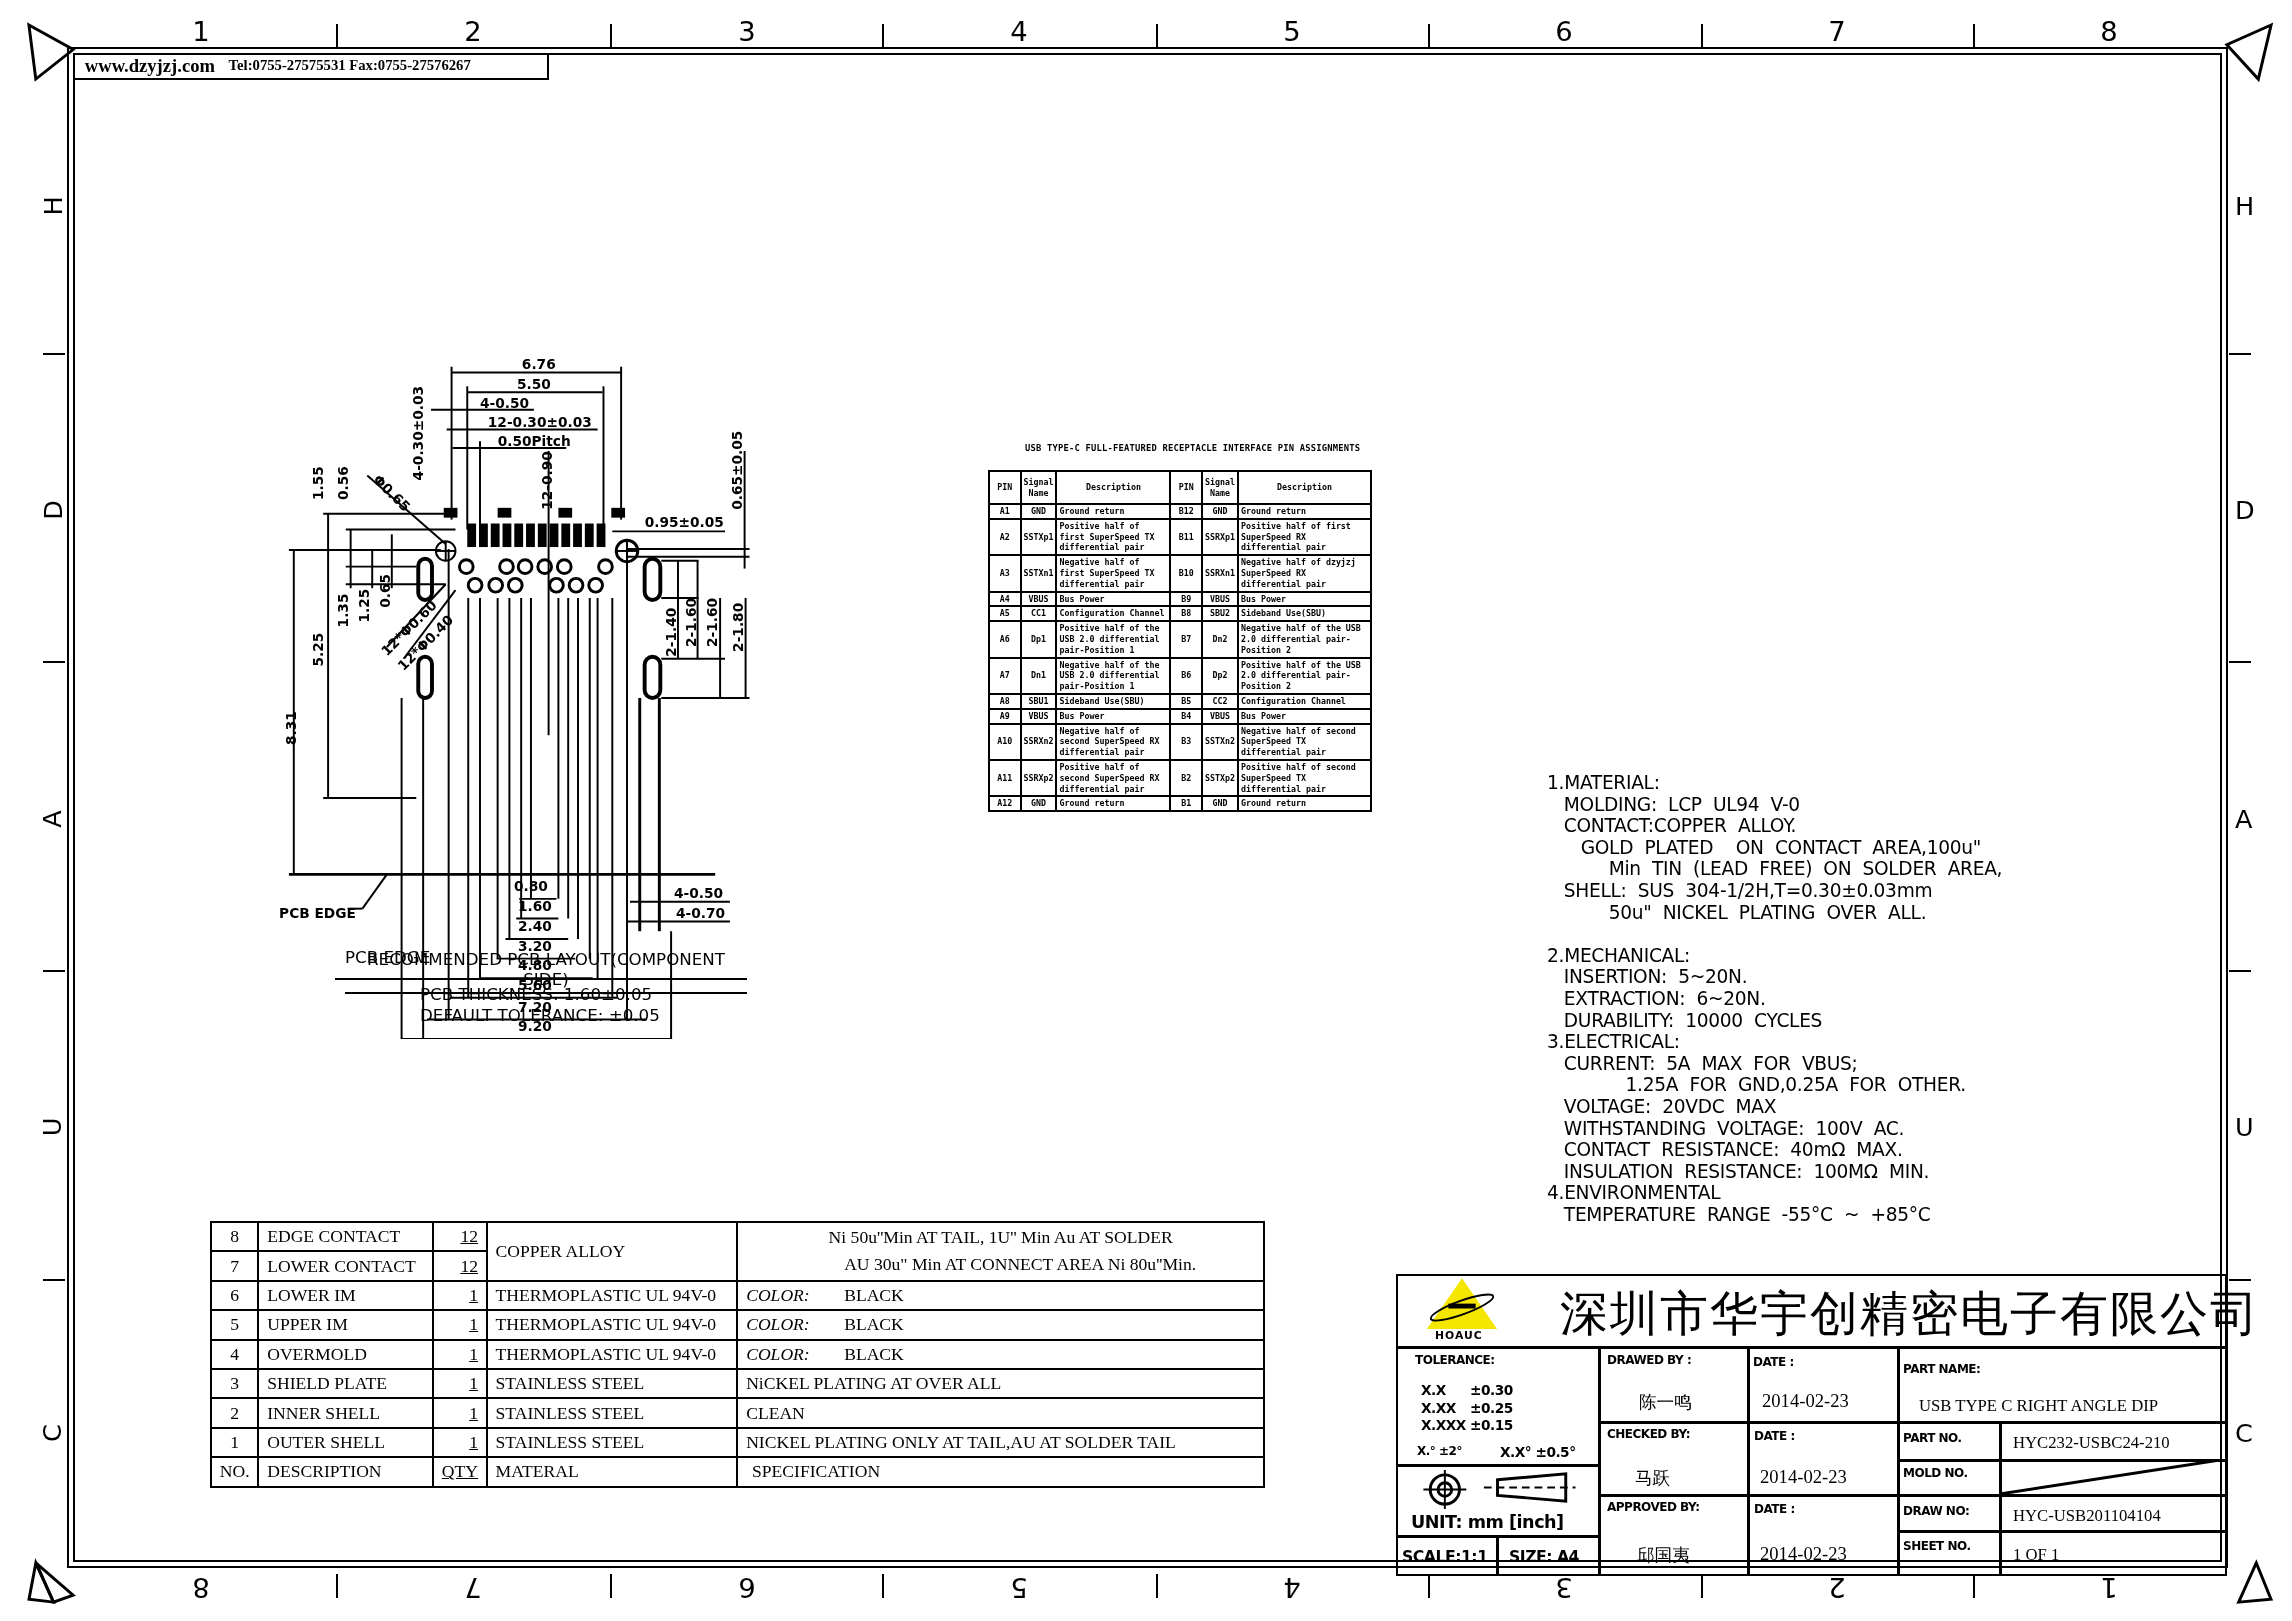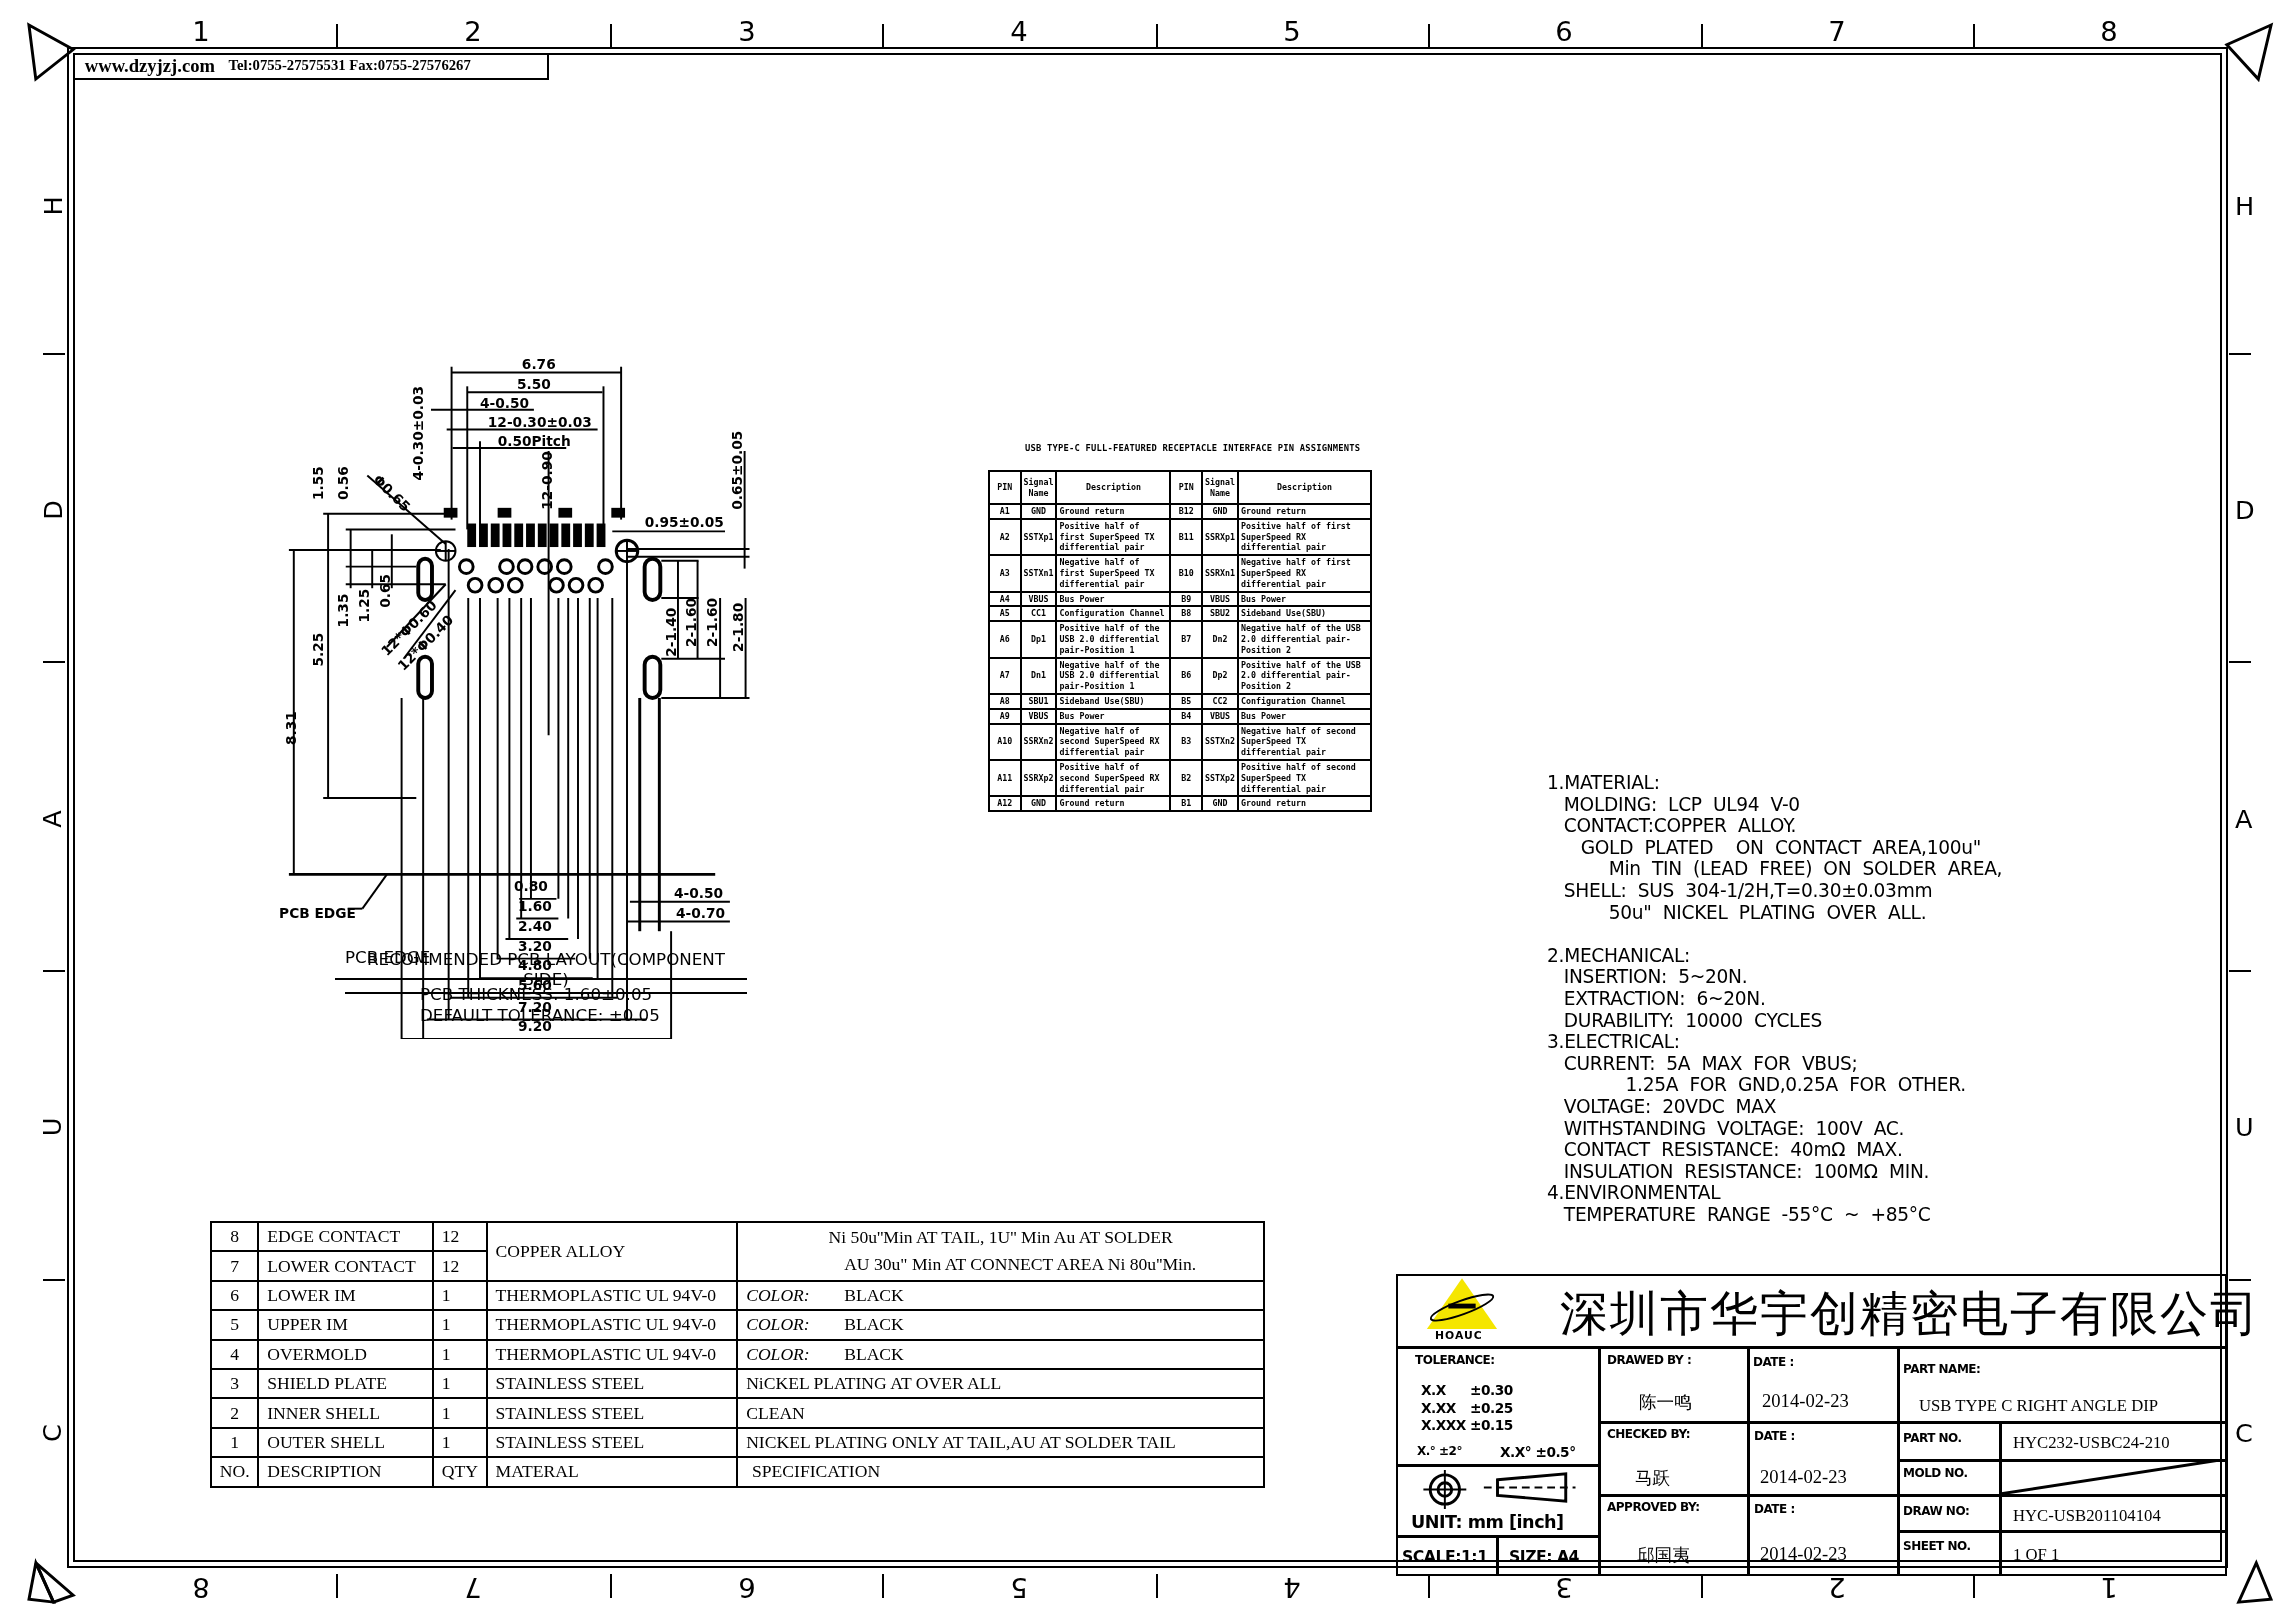--- a/index.html
+++ b/index.html
@@ -23,21 +23,21 @@
   table.pins td.c { text-align:center; }
 
   
   .notes { left:1547px; top:772px; font-family:"DejaVu Sans", sans-serif; font-size:18.6px; line-height:21.6px; white-space:pre; letter-spacing:-0.3px; }
 
   
   table.bom { position:absolute; left:210px; top:1221px; width:1055px; border-collapse:collapse; font-family:"Liberation Serif", serif; font-size:17.6px; }
   table.bom td { border:2px solid #000; padding:0 7.8px; height:27.4px; white-space:nowrap; }
   table.bom td.no { width:23.5px; text-align:center; }
   table.bom td.desc { width:157px; }
-  table.bom td.qty { width:21.6px; text-align:left; }
+  table.bom td.qty { width:21.6px; text-align:right;text-decoration:underline; }
   table.bom td.mat { width:233px; }
   .bom-specwrap { display:flex; }
   .bom-specwrap .k { width:98px;font-style:italic; }
 
   
   .tb { left:1396px; top:1274px; width:831px; height:302px; border:2.9px solid #000; box-sizing:border-box; }
   .tb-line-h { position:absolute; height:2.9px; background:#000; }
   .tb-line-v { position:absolute; width:2.9px; background:#000; }
   .tb-label { position:absolute; font-family:"DejaVu Sans", sans-serif; font-weight:bold; font-size:12px; letter-spacing:-0.5px; }
   .tb-val { position:absolute; font-family:"Liberation Serif", serif; font-size:18.6px; }
@@ -321,21 +321,21 @@
         <td class="c">B11</td>
         <td class="c">SSRXp1</td>
         <td>Positive half of first SuperSpeed RX differential pair</td>
       </tr>
       <tr>
         <td class="c">A3</td>
         <td class="c">SSTXn1</td>
         <td>Negative half of first SuperSpeed TX differential pair</td>
         <td class="c">B10</td>
         <td class="c">SSRXn1</td>
-        <td>Negative half of first SuperSpeed RX differential pair</td>
+        <td>Negative half of dzyjzj SuperSpeed RX differential pair</td>
       </tr>
       <tr>
         <td class="c">A4</td>
         <td class="c">VBUS</td>
         <td>Bus Power</td>
         <td class="c">B9</td>
         <td class="c">VBUS</td>
         <td>Bus Power</td>
       </tr>
       <tr>

